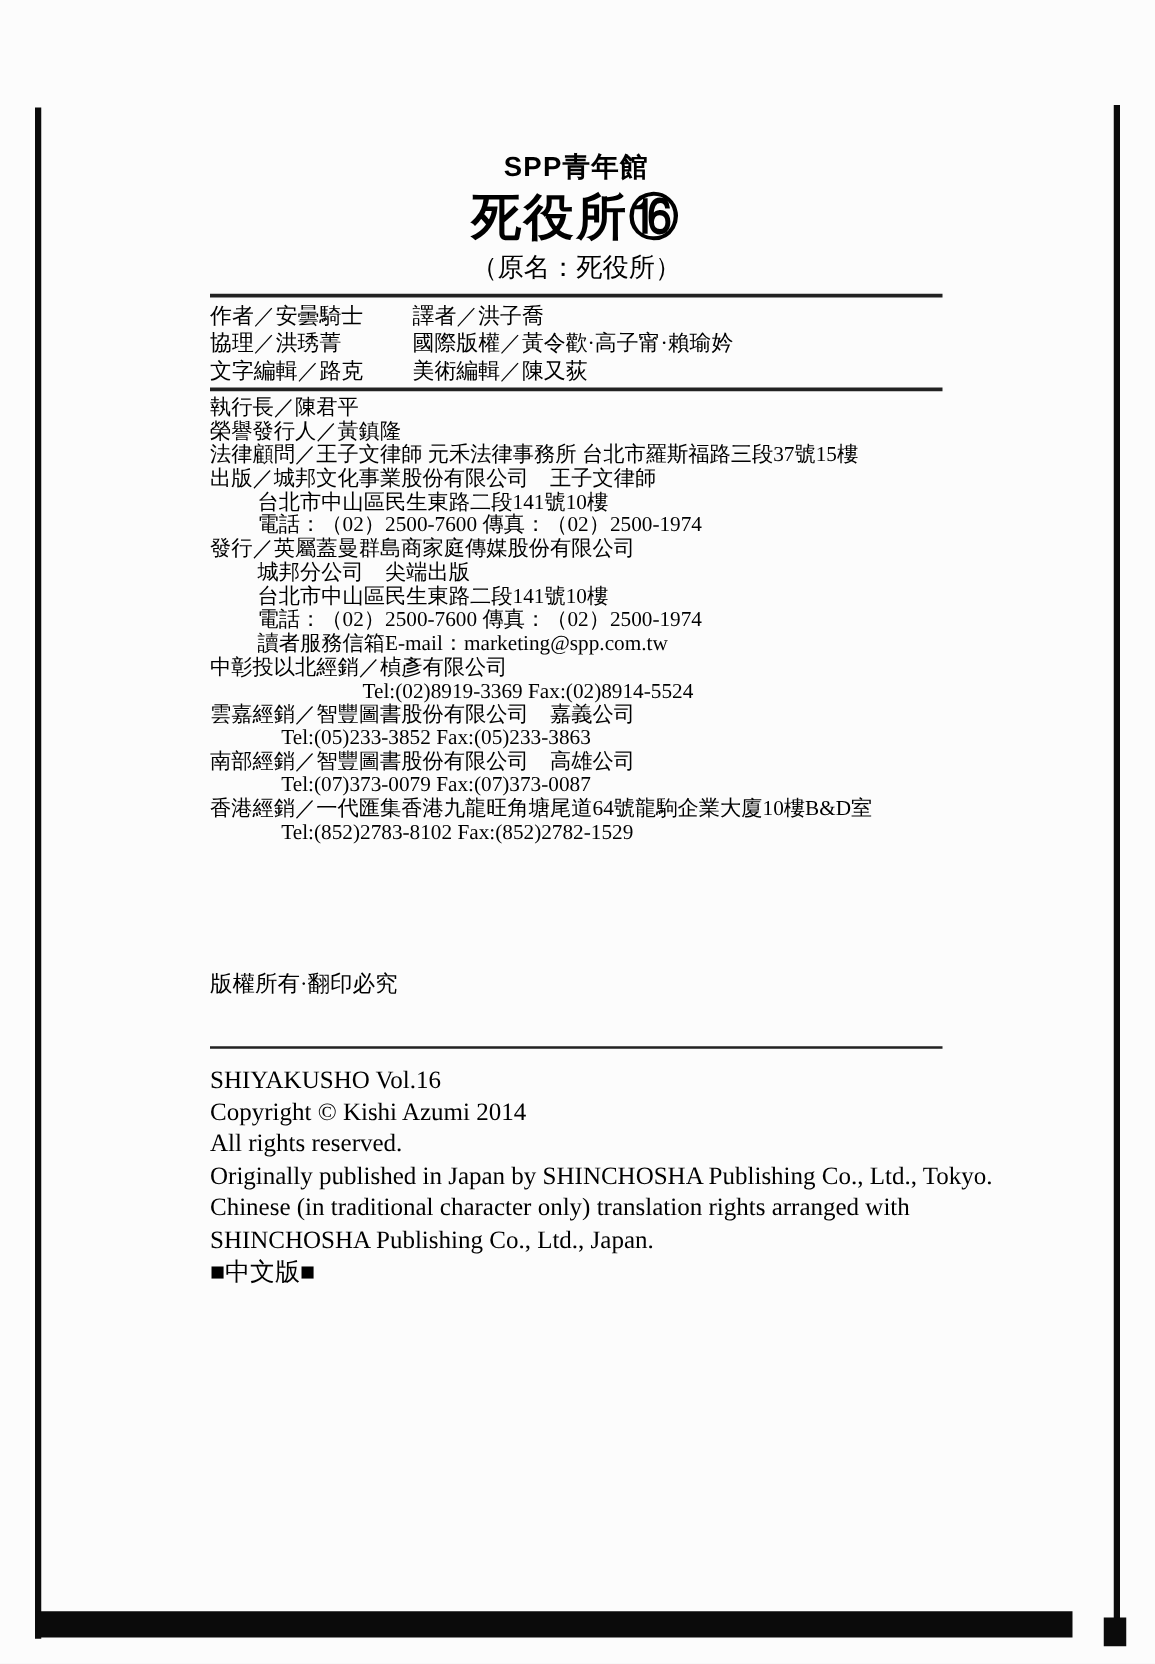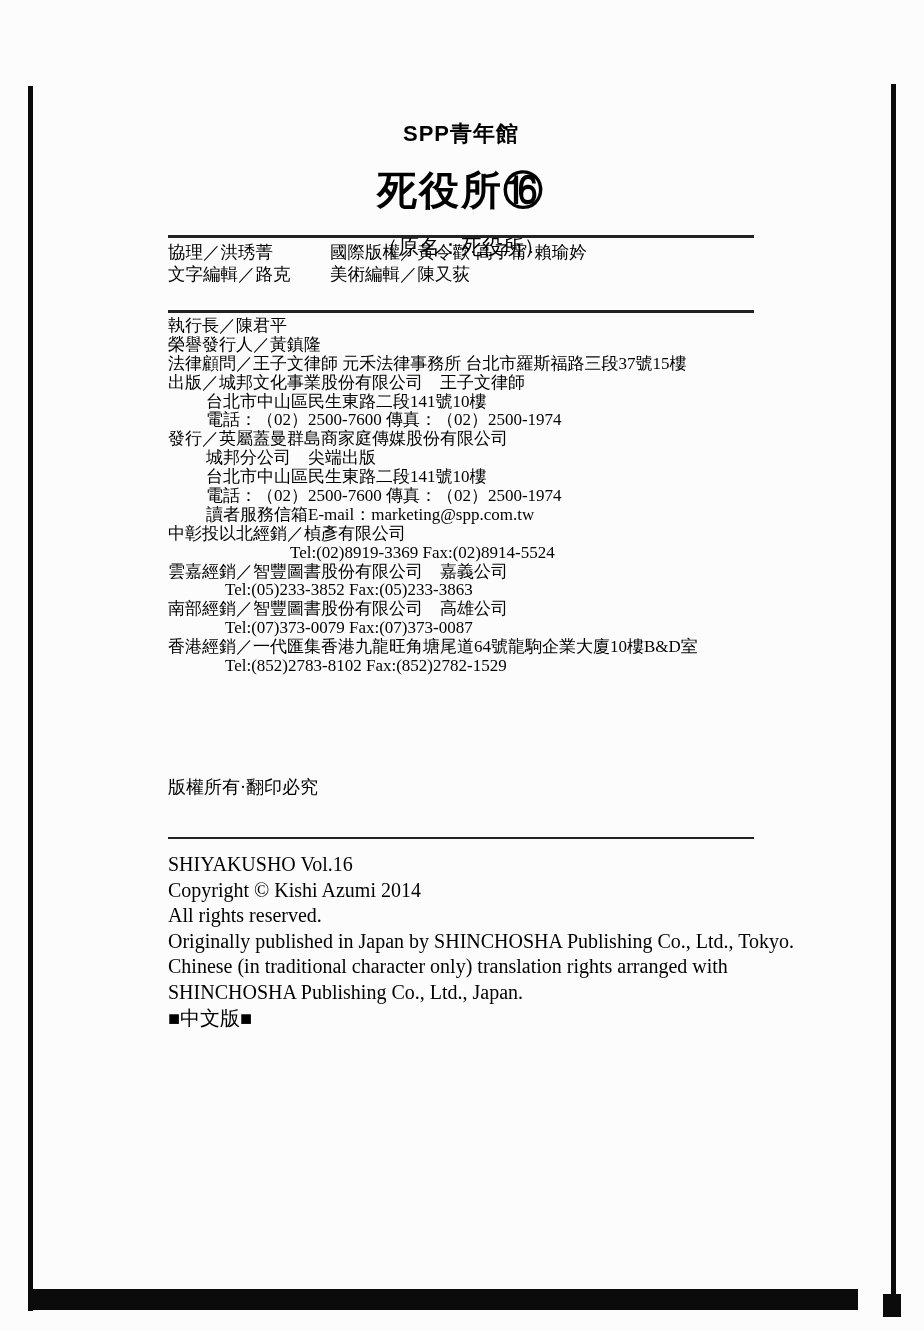--- a/index.html
+++ b/index.html
@@ -26,21 +26,21 @@
   .rule1 { top: 235px; height: 3px; }
   .rule2 { top: 310px; height: 3px; }
   .rule3 { top: 837px; height: 2px; }
 
   .title-block {
     position: absolute; left: 168px; top: 120px; width: 586px;
     text-align: center;
     font-family: "Liberation Sans", sans-serif;
   }
   .imprint  { font-size: 22px; font-weight: 600; line-height: 28px; letter-spacing: 1px; }
-  .booktitle { font-size: 40px; font-weight: 800; line-height: 52px; letter-spacing: 2px; margin: 16px; }
+  .booktitle { font-size: 40px; font-weight: 800; line-height: 52px; letter-spacing: 2px; margin: 0; }
   .subtitle { font-size: 21px; font-weight: 500; line-height: 30px; }
 
   .credits { position: absolute; left: 168px; top: 241px; width: 586px;
              font-size: 17.5px; }
   .credits .crow { position: relative; height: 22px; line-height: 22px; white-space: nowrap; }
   .credits .cright { position: absolute; left: 162px; top: 0; }
 
   .publishing { position: absolute; left: 168px; top: 317px; width: 640px;
                 font-size: 17px; }
   .publishing .pline { line-height: 18.9px; height: 18.9px; white-space: nowrap; }
@@ -68,20 +68,24 @@
 
   <div class="title-block">
     <div class="imprint">SPP青年館</div>
     <div class="booktitle">死役所⑯</div>
     <div class="subtitle">（原名：死役所）</div>
   </div>
 
   <div class="rule rule1"></div>
 
   <div class="credits">
+    <div class="crow">
+      <span class="cleft">作者／安曇騎士</span>
+      <span class="cright">譯者／洪子喬</span>
+    </div>
     <div class="crow">
       <span class="cleft">協理／洪琇菁</span>
       <span class="cright">國際版權／黃令歡·高子甯·賴瑜妗</span>
     </div>
     <div class="crow">
       <span class="cleft">文字編輯／路克</span>
       <span class="cright">美術編輯／陳又荻</span>
     </div>
   </div>
 

